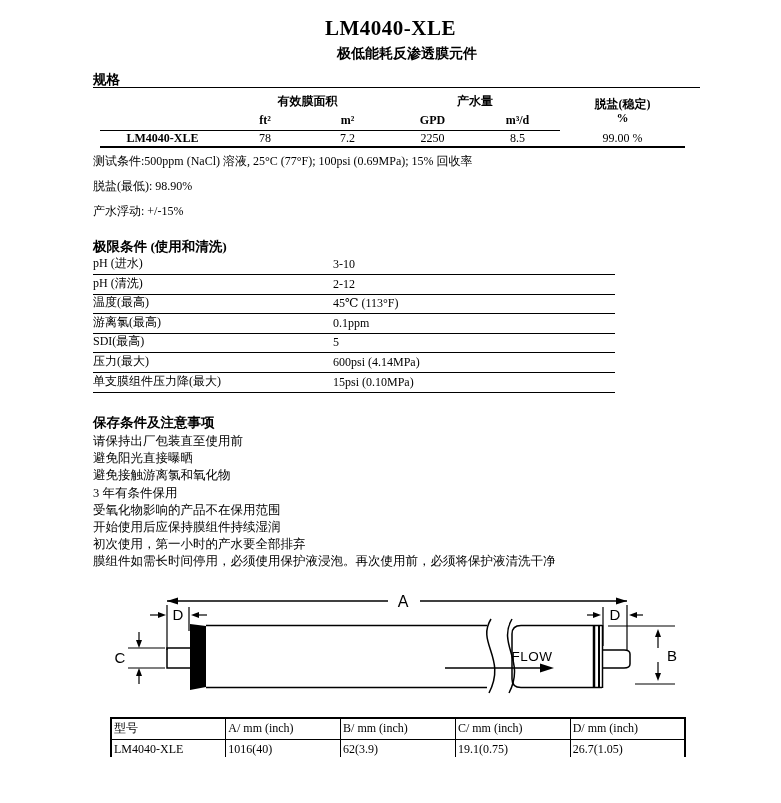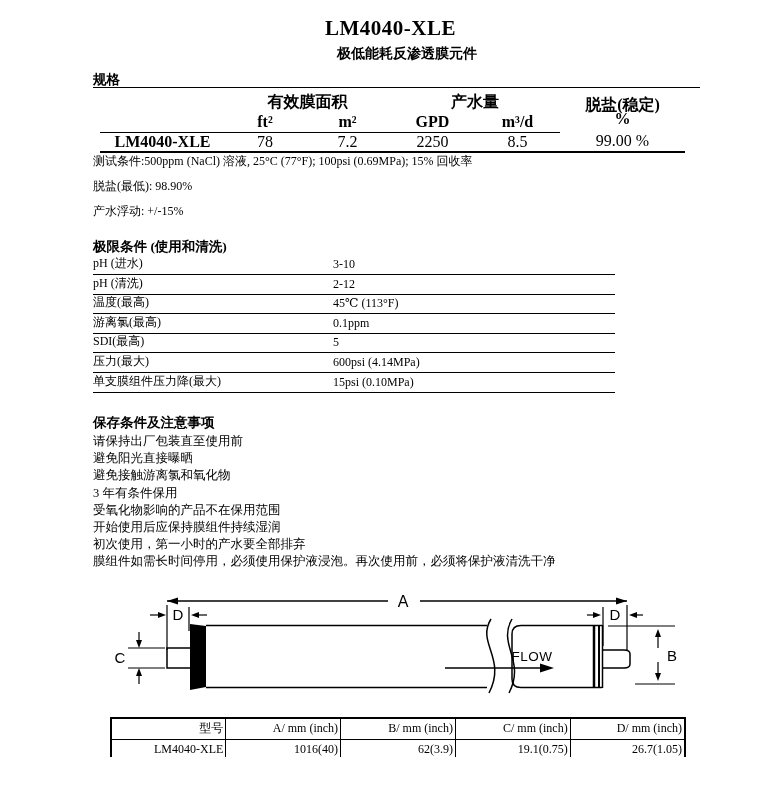--- a/index.html
+++ b/index.html
@@ -11,21 +11,21 @@
   }
   .doc-title { position:absolute; top:16px; left:0; width:781px; text-align:center;
     font-size:21px; font-weight:bold; letter-spacing:0.5px; }
   .doc-subtitle { position:absolute; top:45px; left:6px; width:781px; text-align:center;
     font-size:14px; font-weight:bold;padding-left:21px; }
   .sec-heading { position:absolute; font-size:13.5px; font-weight:bold; }
   .heading-rule { position:absolute; left:93px; width:607px; border-bottom:1.5px solid #000; }
 
   
   table.spec { position:absolute; left:100px; top:92px; width:585px; border-collapse:collapse;
-    font-size:16px; }
+    font-size:12px; }
   table.spec td { padding:0; text-align:center; vertical-align:middle; }
   table.spec tr.grp td { font-weight:bold; height:19px; }
   table.spec tr.sub td { font-weight:bold; height:19px; border-bottom:1.5px solid #000; }
   table.spec tr.dat td { height:17px; border-bottom:2px solid #000; }
   table.spec td.model { font-weight:bold; }
   table.spec td.rej { font-weight:bold; line-height:14px; }
 
   .note-line { position:absolute; left:93px; font-size:12px; white-space:nowrap; }
 
   
@@ -37,21 +37,21 @@
   
   .storage-lines { position:absolute; left:93px; top:433px; font-size:12.5px; line-height:17.2px; }
 
   
   .diagram { position:absolute; left:110px; top:588px; }
   .diagram text { font-family:"Liberation Sans","DejaVu Sans",sans-serif; fill:#000; }
 
   
   table.dims { position:absolute; left:110px; top:717px; width:576px; border-collapse:collapse;
     font-size:12px; border:2px solid #000; }
-  table.dims td { border:1px solid #000; text-align:right; height:21px; padding:0 2px; }
+  table.dims td { border:1px solid #000; text-align:left; height:21px; padding:0 2px; }
 </style>
 </head>
 <body>
 
 <div class="page">
 
   <div class="doc-title">LM4040-XLE</div>
   <div class="doc-subtitle">极低能耗反渗透膜元件</div>
 
   <div class="sec-heading" style="left:93px; top:71px;">规格</div>

